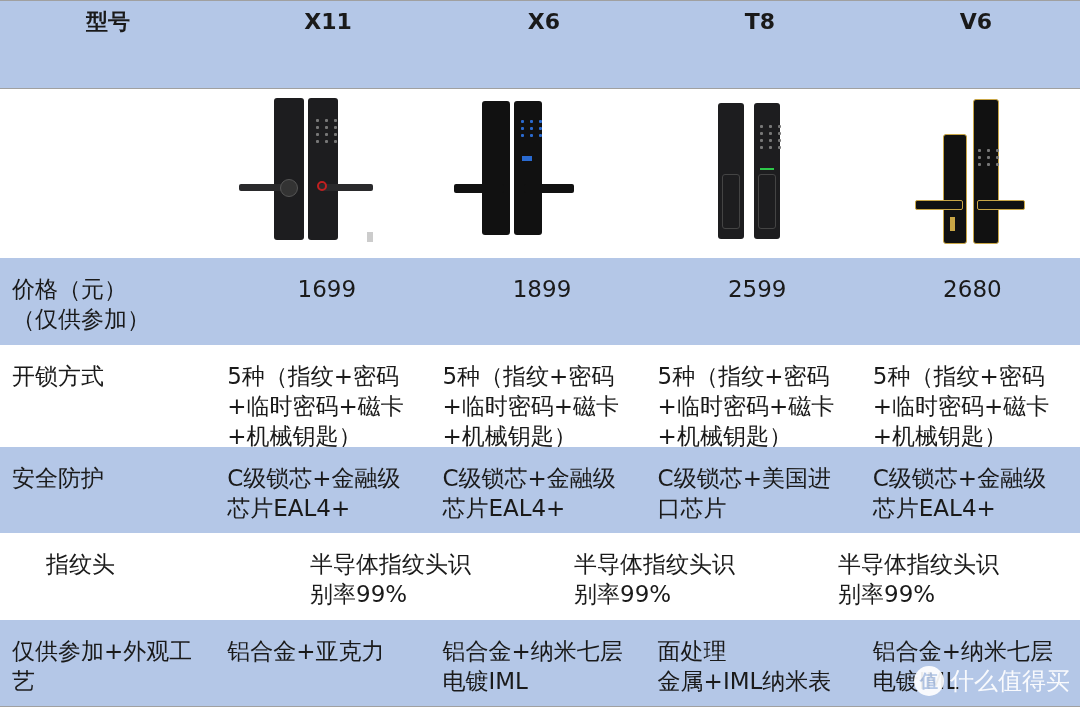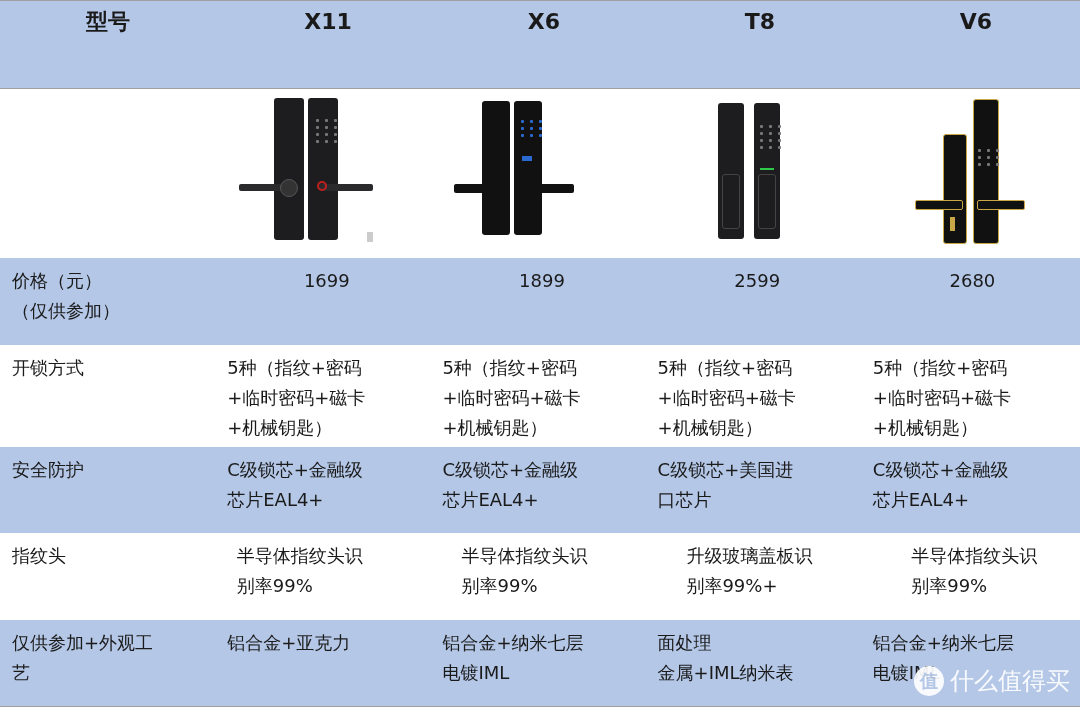--- a/index.html
+++ b/index.html
@@ -4,21 +4,21 @@
 <style>
   html, body { margin:0; padding:0; }
   body { width:1080px; height:707px; overflow:hidden; background:#ffffff;
     font-family: "DejaVu Sans", "Liberation Sans", sans-serif; color:#1a1a1a; position:relative; }
   .table { position:absolute; left:0; top:0; width:1080px; }
   .row { position:absolute; left:0; width:1080px; display:flex; box-sizing:border-box;justify-content:center; }
   .row.blue { background:#b4c7e7; }
   .row.white { background:#ffffff; }
   .row.top-border { border-top:1px solid #a0a0a0; }
   .row.bottom-border { border-bottom:1px solid #a0a0a0; }
-  .cell { box-sizing:border-box; font-size:18px; line-height:30px; padding-top:8px; }
+  .cell { box-sizing:border-box; font-size:23px; line-height:30px; padding-top:16px; }
   .c0 { width:220px; padding-left:12px; }
   .cm { width:216px; padding-left:8px; }
   .hdr .cell { font-weight:bold; font-size:22px; padding-top:6px; text-align:center; }
   .hdr .c0 { padding-left:0; width:216px; }
   .center { text-align:center; padding-left:0 !important; }
   .lines span { display:block; white-space:nowrap; }
   .img-cell { width:216px; position:relative; }
   .panel { position:absolute; background:#1d1d1f; border-radius:3px; }
   .handle { position:absolute; background:#2a2a2c; height:7px; border-radius:2px; }
   .keypad { position:absolute; display:grid; grid-template-columns:repeat(3,5px); gap:4px; }
@@ -192,24 +192,20 @@
     </div>
     <div class="cell cm lines">
       <span>半导体指纹头识</span>
         <span>别率99%</span>
     </div>
     <div class="cell cm lines">
       <span>半导体指纹头识</span>
         <span>别率99%</span>
     </div>
     <div class="cell cm lines">
-      <span>升级玻璃盖板识</span>
-        <span>别率99%+</span>
-    </div>
-    <div class="cell cm lines">
       <span>半导体指纹头识</span>
         <span>别率99%</span>
     </div>
   </div>
 
   <div class="row blue bottom-border" style="top:620px;height:87px;">
     <div class="cell c0 lines">
       <span>仅供参加+外观工</span>
       <span>艺</span>
     </div>

